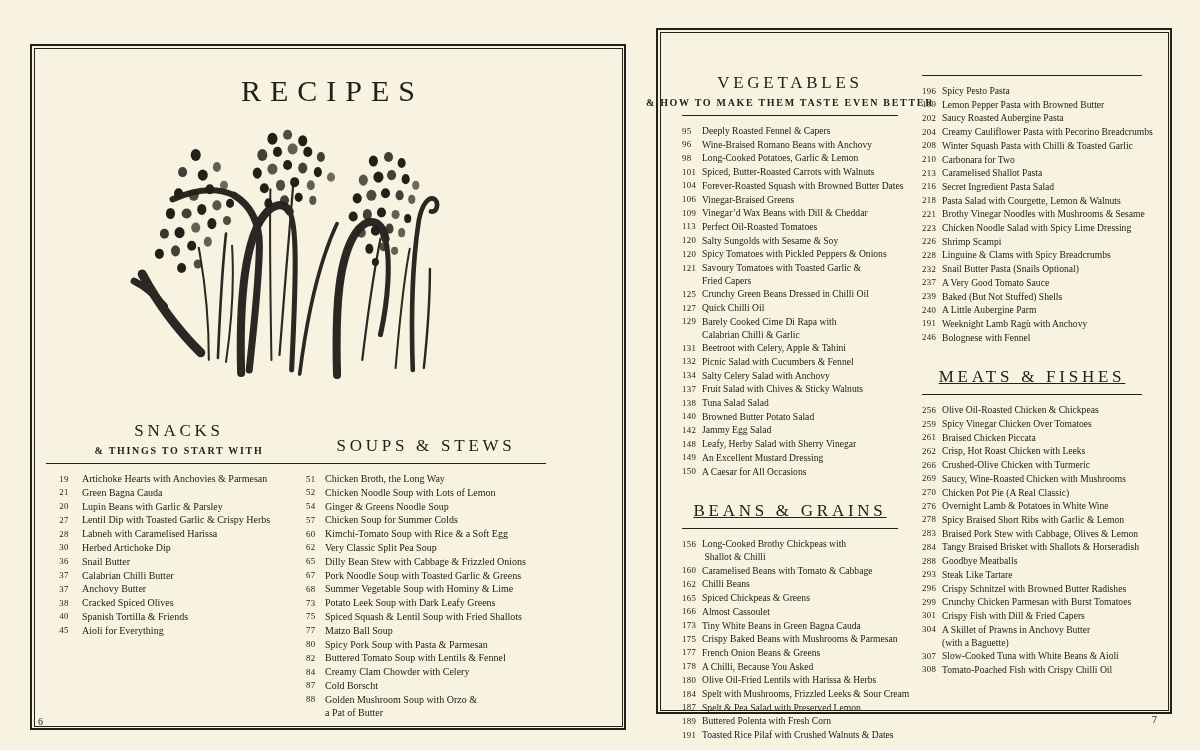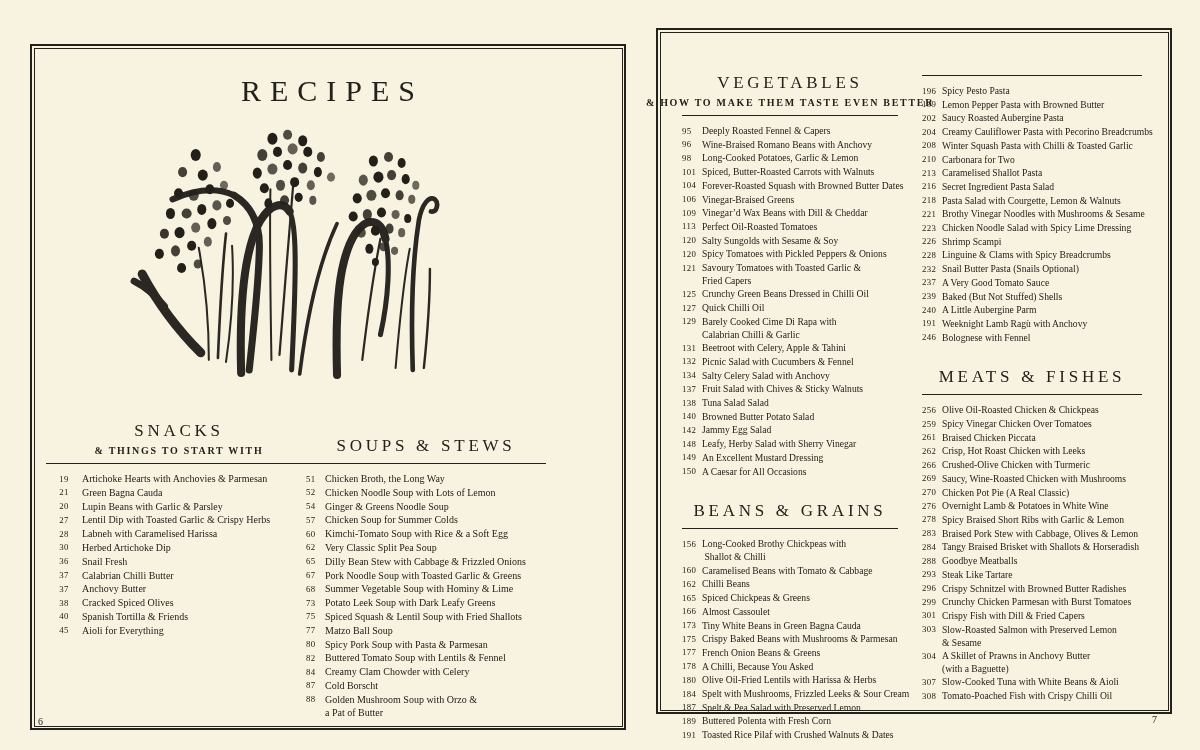--- a/index.html
+++ b/index.html
@@ -39,21 +39,21 @@
   .sec-rule{border-top:1.2px solid #23211b;margin-top:7px;}
   .toc-list{margin-top:8px;}
   .toc-item{display:flex;align-items:flex-start;font-size:10px;line-height:13.3px;}
   .rcol1 .toc-item,.rcol2 .toc-item{font-size:9.6px;line-height:13.2px;}
   .toc-num{flex:none;font-size:8.8px;letter-spacing:0.04em;padding-top:0.5px;}
   .snacks-col .toc-num{width:36px;text-align:center;}
   .soups-col .toc-num{width:19px;}
   .rcol1 .toc-num,.rcol2 .toc-num{width:20px;}
   .toc-title{white-space:pre;}
   .sub-section{margin-top:13px;}
-  .headbox2{display:flex;flex-direction:column;justify-content:flex-end;align-items:center;height:30px;}
+  .headbox2{display:flex;flex-direction:column;justify-content:flex-end;align-items:center;height:30px;text-decoration:underline;}
 </style>
 </head>
 <body>
 
 <div class="spread">
 
   <div class="frame frame-left">
     <h1 class="book-title">RECIPES</h1>
 
     <svg class="illustration" viewBox="0 0 420 280" xmlns="http://www.w3.org/2000/svg">
@@ -197,21 +197,21 @@
             <span class="toc-title">Labneh with Caramelised Harissa</span>
           </div>
 
           <div class="toc-item">
             <span class="toc-num">30</span>
             <span class="toc-title">Herbed Artichoke Dip</span>
           </div>
 
           <div class="toc-item">
             <span class="toc-num">36</span>
-            <span class="toc-title">Snail Fresh</span>
+            <span class="toc-title">Snail Butter</span>
           </div>
 
           <div class="toc-item">
             <span class="toc-num">37</span>
             <span class="toc-title">Calabrian Chilli Butter</span>
           </div>
 
           <div class="toc-item">
             <span class="toc-num">37</span>
             <span class="toc-title">Anchovy Butter</span>
@@ -729,25 +729,20 @@
             <div class="toc-item">
               <span class="toc-num">299</span>
               <span class="toc-title">Crunchy Chicken Parmesan with Burst Tomatoes</span>
             </div>
 
             <div class="toc-item">
               <span class="toc-num">301</span>
               <span class="toc-title">Crispy Fish with Dill &amp; Fried Capers</span>
             </div>
 
-            <div class="toc-item">
-              <span class="toc-num">303</span>
-              <span class="toc-title">Slow-Roasted Salmon with Preserved Lemon
-&amp; Sesame</span>
-            </div>
 
             <div class="toc-item">
               <span class="toc-num">304</span>
               <span class="toc-title">A Skillet of Prawns in Anchovy Butter
 (with a Baguette)</span>
             </div>
 
             <div class="toc-item">
               <span class="toc-num">307</span>
               <span class="toc-title">Slow-Cooked Tuna with White Beans &amp; Aioli</span>

